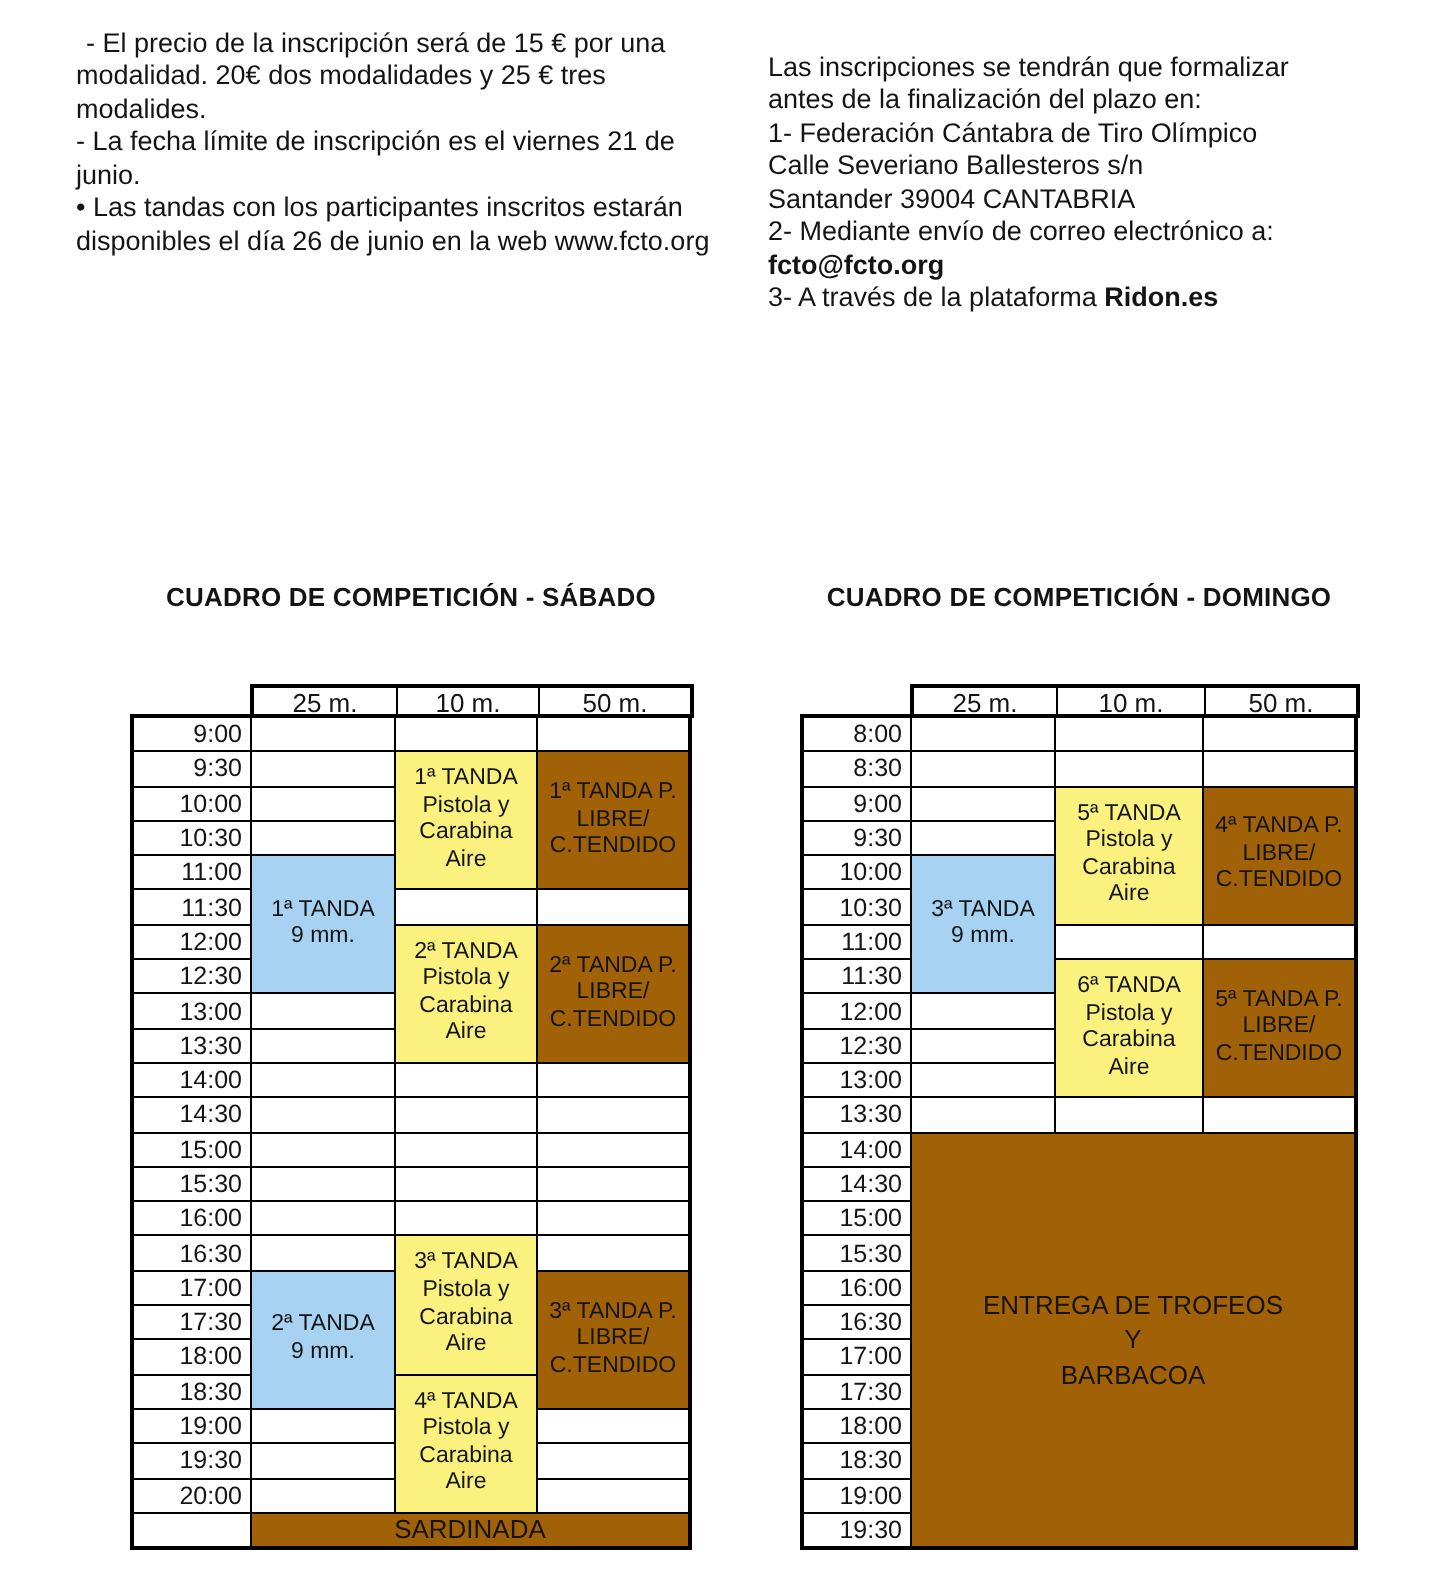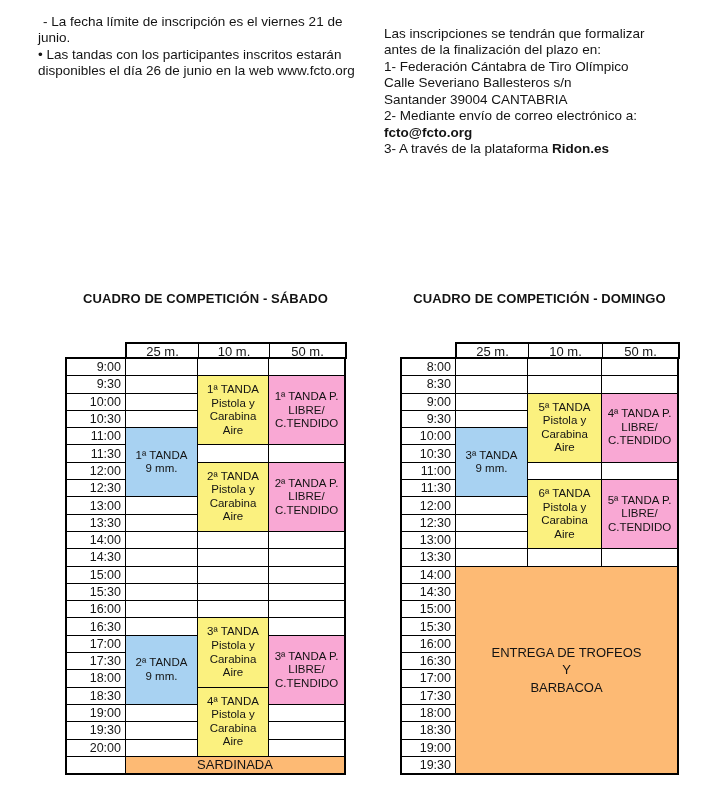--- a/index.html
+++ b/index.html
@@ -45,30 +45,31 @@
   .time{
     display:flex;align-items:center;justify-content:flex-end;
     padding-right:4px;font-size:12.5px;box-sizing:border-box;
   }
   .block{
     display:flex;flex-direction:column;align-items:center;justify-content:center;
     text-align:center;font-size:11.5px;line-height:1.18;overflow:hidden;
   }
   .block.blue{background:#A8D2F2;}
   .block.yellow{background:#FBF17F;}
-  .block.green{background:#f9a8d4;}
+  .block.green{background:#a16207;}
   .merged{
-    background:#fdba74;display:flex;flex-direction:column;align-items:center;
+    background:#a16207;display:flex;flex-direction:column;align-items:center;
     justify-content:center;text-align:center;font-size:13px;line-height:1.35;
   }
 </style>
 </head>
 <body>
 
 <div id="intro-left" class="intro">
+    <p>- El precio de la inscripción será de 15 € por una modalidad. 20€ dos modalidades y 25 € tres modalides.</p>
     <p>- La fecha límite de inscripción es el viernes 21 de junio.</p>
     <p>• Las tandas con los participantes inscritos estarán disponibles el día 26 de junio en la web www.fcto.org</p>
   </div>
 <div id="intro-right" class="intro">
     <p class="contact-line"><span>Las inscripciones se tendrán que formalizar antes de la finalización del plazo en:</span></p>
     <p class="contact-line"><span>1- Federación Cántabra de Tiro Olímpico</span></p>
     <p class="contact-line"><span>Calle Severiano Ballesteros s/n</span></p>
     <p class="contact-line"><span>Santander 39004 CANTABRIA</span></p>
     <p class="contact-line"><span>2- Mediante envío de correo electrónico a:</span><strong class="bold-block">fcto@fcto.org</strong></p>
     <p class="contact-line"><span>3- A través de la plataforma </span><strong>Ridon.es</strong></p>

